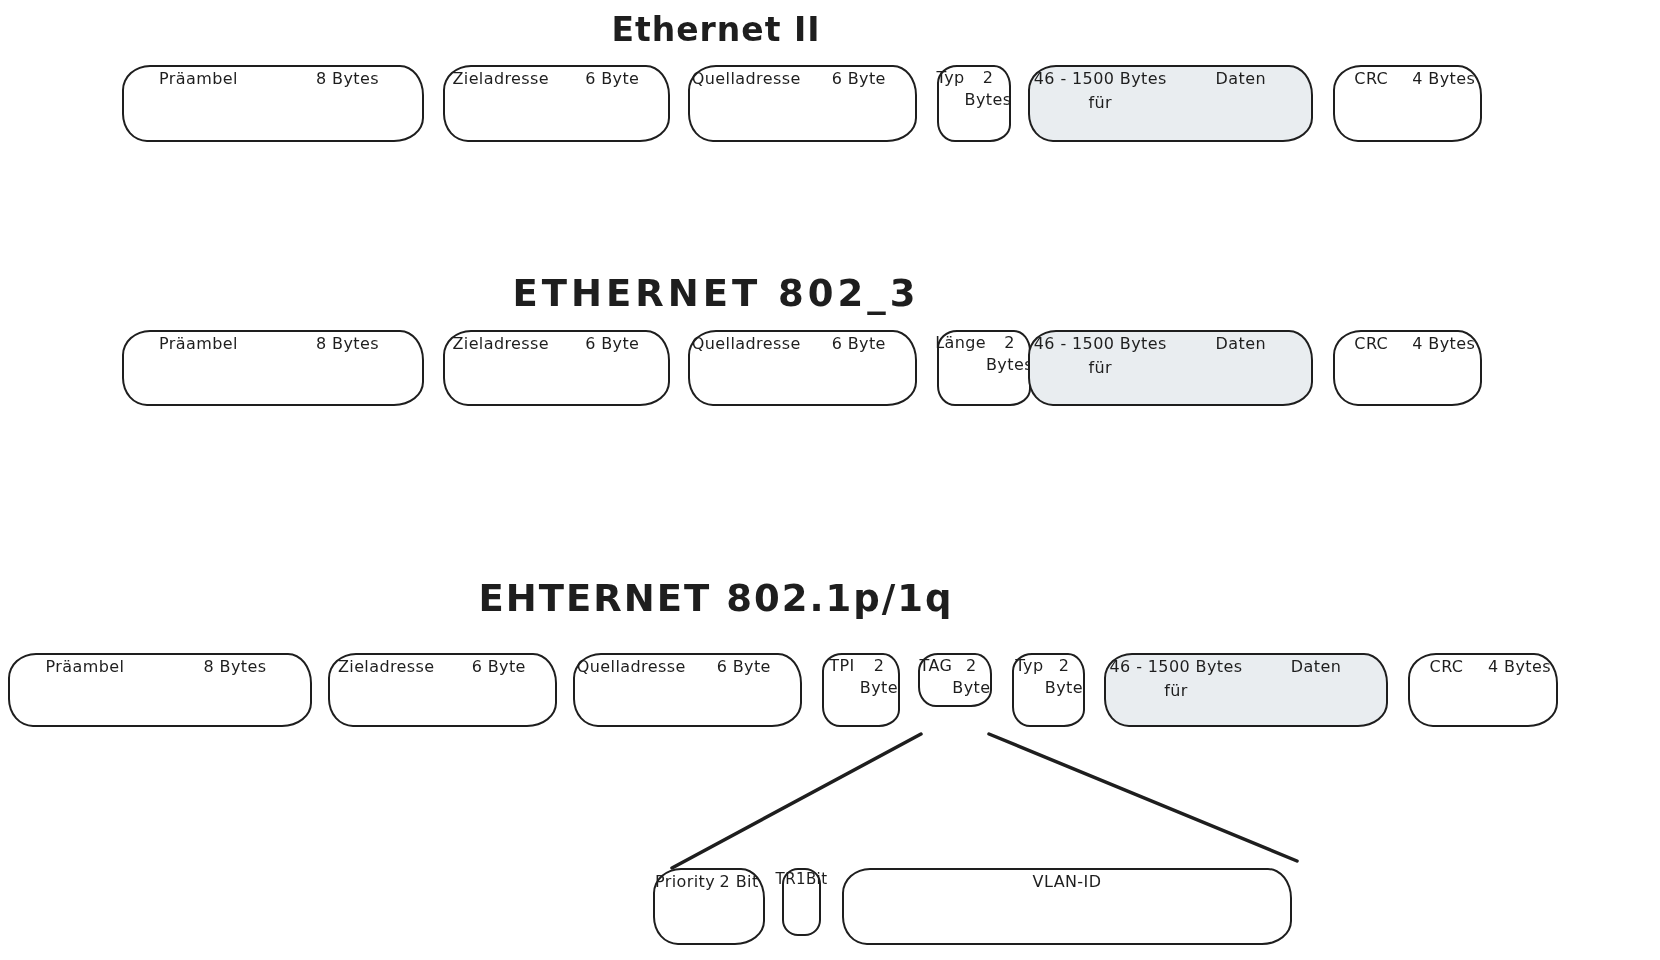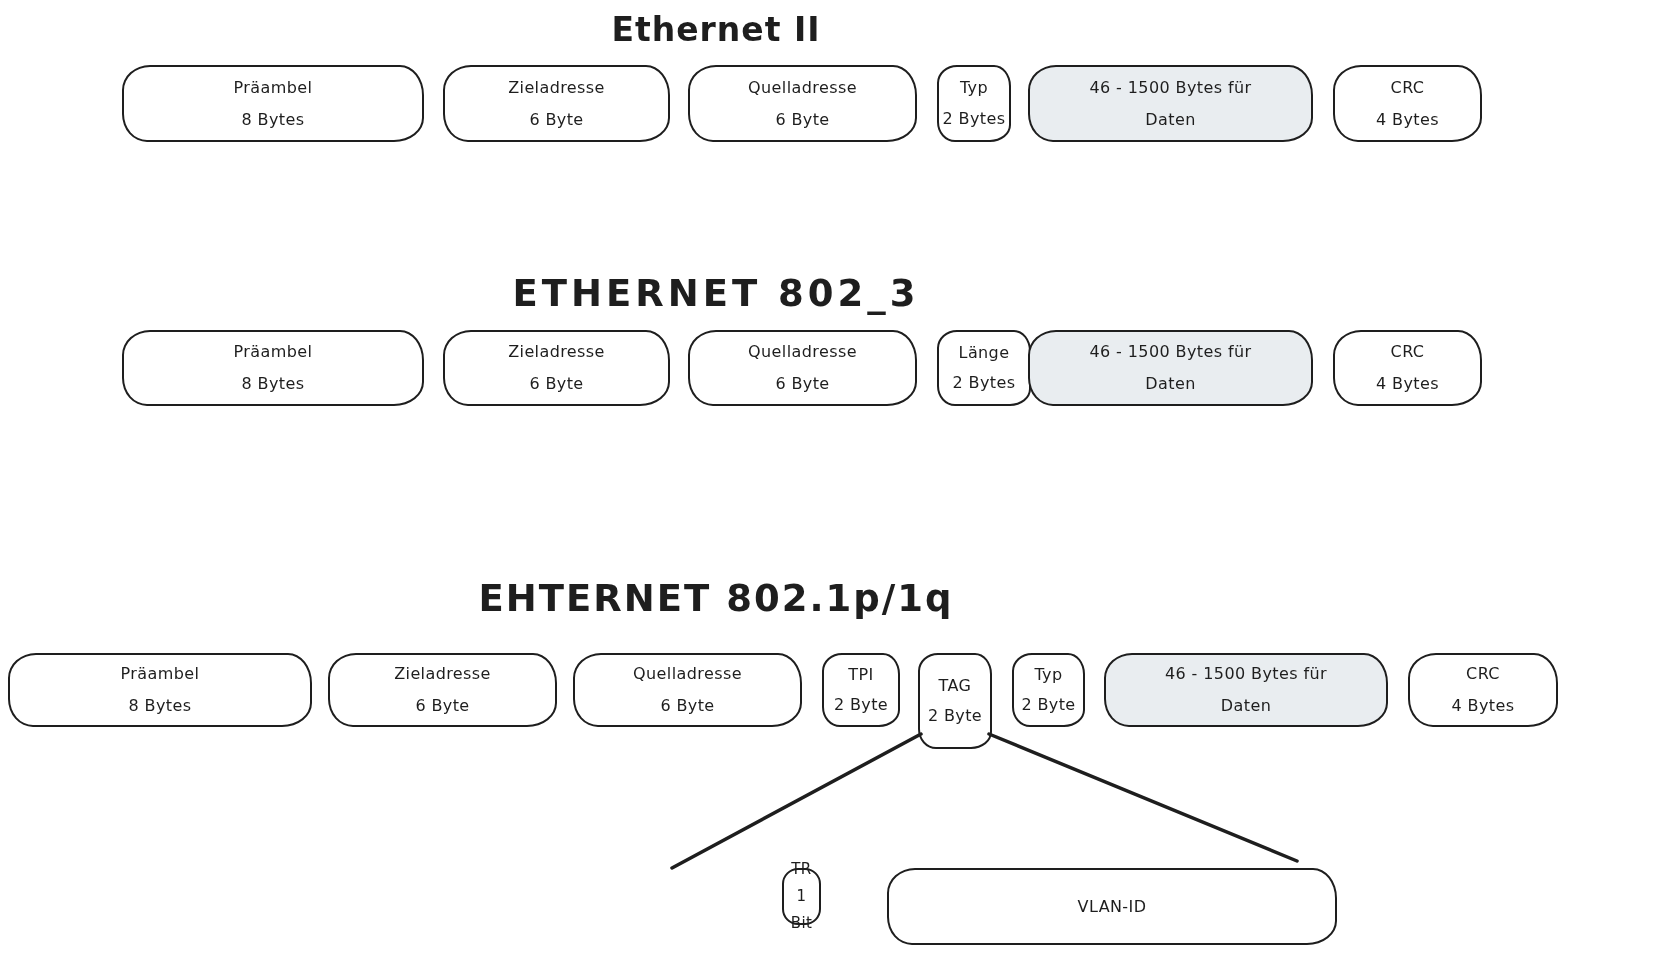--- a/index.html
+++ b/index.html
@@ -29,29 +29,27 @@
   .title-2 { top: 272px; font-size: 37px; letter-spacing: 4px; }
   .title-3 { top: 577px; font-size: 37px; letter-spacing: 2px; }
 
   .box {
     position: absolute;
     box-sizing: border-box;
     border: 2.5px solid #1e1e1e;
     background: #ffffff;
     border-radius: 28px 24px 30px 25px / 25px 30px 24px 28px;
     display: flex;
-    flex-direction: column;
+    flex-direction: row;
     justify-content: center;
-    align-items: center;
     text-align: center;
     font-size: 16px;
     line-height: 1.5;
     color: #1e1e1e;
     letter-spacing: 0.4px;
-    gap: 8px;
   }
   .box.small {
     border-radius: 20px 17px 21px 18px / 18px 21px 17px 20px;
     line-height: 1.4;
   }
   .box.narrow {
     border-radius: 16px;
     font-size: 15px;
     line-height: 1.25;
   }
@@ -132,21 +130,21 @@
     <div class="line">6 Byte</div>
   </div>
   <div class="box" style="top:653px;height:74px;left:573px;width:229px;">
     <div class="line">Quelladresse</div>
     <div class="line">6 Byte</div>
   </div>
   <div class="box small" style="top:653px;height:74px;left:822px;width:78px;">
     <div class="line">TPI</div>
     <div class="line">2 Byte</div>
   </div>
-  <div class="box small" style="top:653px;height:96px;left:918px;width:74px;">
+  <div class="box small" style="top:653px;height:54px;left:918px;width:74px;">
     <div class="line">TAG</div>
     <div class="line">2 Byte</div>
   </div>
   <div class="box small" style="top:653px;height:74px;left:1012px;width:73px;">
     <div class="line">Typ</div>
     <div class="line">2 Byte</div>
   </div>
   <div class="box shaded" style="top:653px;height:74px;left:1104px;width:284px;">
     <div class="line">46 - 1500 Bytes für</div>
     <div class="line">Daten</div>
@@ -154,22 +152,26 @@
   <div class="box" style="top:653px;height:74px;left:1408px;width:150px;">
     <div class="line">CRC</div>
     <div class="line">4 Bytes</div>
   </div>
 
   <svg class="connectors" width="1660" height="960">
     <line x1="921" y1="734" x2="672" y2="868" stroke="#1e1e1e" stroke-width="3.5" stroke-linecap="round"></line>
     <line x1="989" y1="734" x2="1297" y2="861" stroke="#1e1e1e" stroke-width="3.5" stroke-linecap="round"></line>
   </svg>
 
-  <div class="box narrow" style="top:868px;height:57px;left:782px;width:39px;">
+  <div class="box" style="top:868px;height:77px;left:653px;width:112px;">
+    <div class="line">Priority</div>
+    <div class="line">2 Bit</div>
+  </div>
+  <div class="box narrow" style="top:868px;height:68px;left:782px;width:39px;">
     <div class="line">TR</div>
     <div class="line">1</div>
     <div class="line">Bit</div>
   </div>
-  <div class="box" style="top:868px;height:77px;left:842px;width:450px;margin-left:45px;">
+  <div class="box" style="top:868px;height:77px;left:842px;width:450px;">
     <div class="line">VLAN-ID</div>
   </div>
 
 </div>
 
 </body></html>

